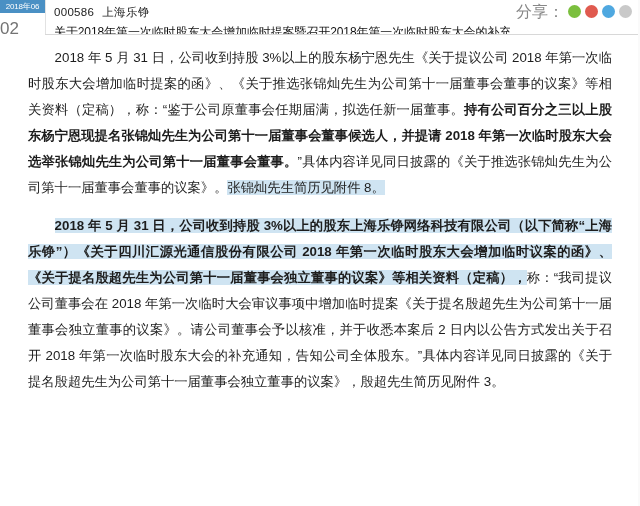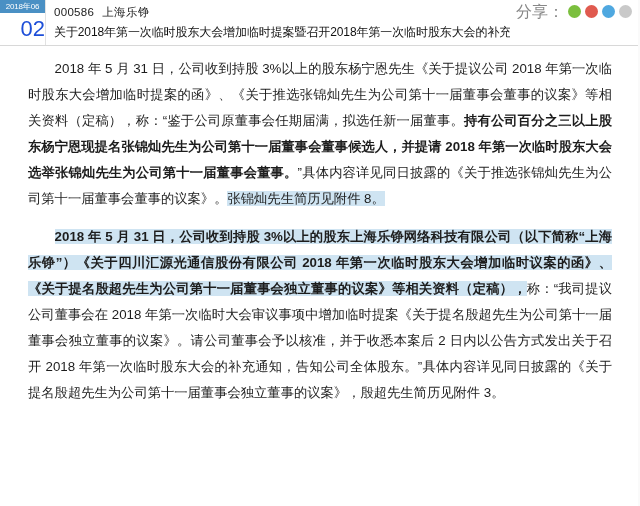--- a/index.html
+++ b/index.html
@@ -14,21 +14,21 @@
     color: #1a1a1a;
     overflow: hidden;
     position: relative;
   }
 
   
   .header {
     display: flex;
     align-items: stretch;
     border-bottom: 1px solid #d8d8d8;
-    height: 46px;
+    height: 35px;
     box-sizing: border-box;
   }
   .date-badge {
     width: 46px;
     flex: 0 0 46px;
     display: flex;
     flex-direction: column;
     align-items: stretch;
     border-right: 1px solid #e2e2e2;
     box-sizing: border-box;
@@ -37,24 +37,24 @@
     background: #4a90c4;
     color: #ffffff;
     font-size: 8px;
     line-height: 13px;
     height: 13px;
     text-align: center;
     letter-spacing: -0.2px;
   }
   .date-badge .day {
     flex: 1;
-    color: #1d4ed8;
-    font-size: 22px;
+    color: #737373;
+    font-size: 17px;
     line-height: 32px;
-    text-align: right;
+    text-align: left;
     font-weight: 400;
     background: #ffffff;
   }
   .head-main {
     flex: 1;
     min-width: 0;
     display: flex;
     flex-direction: column;
     justify-content: flex-start;
     padding: 4px 0 0 8px;

